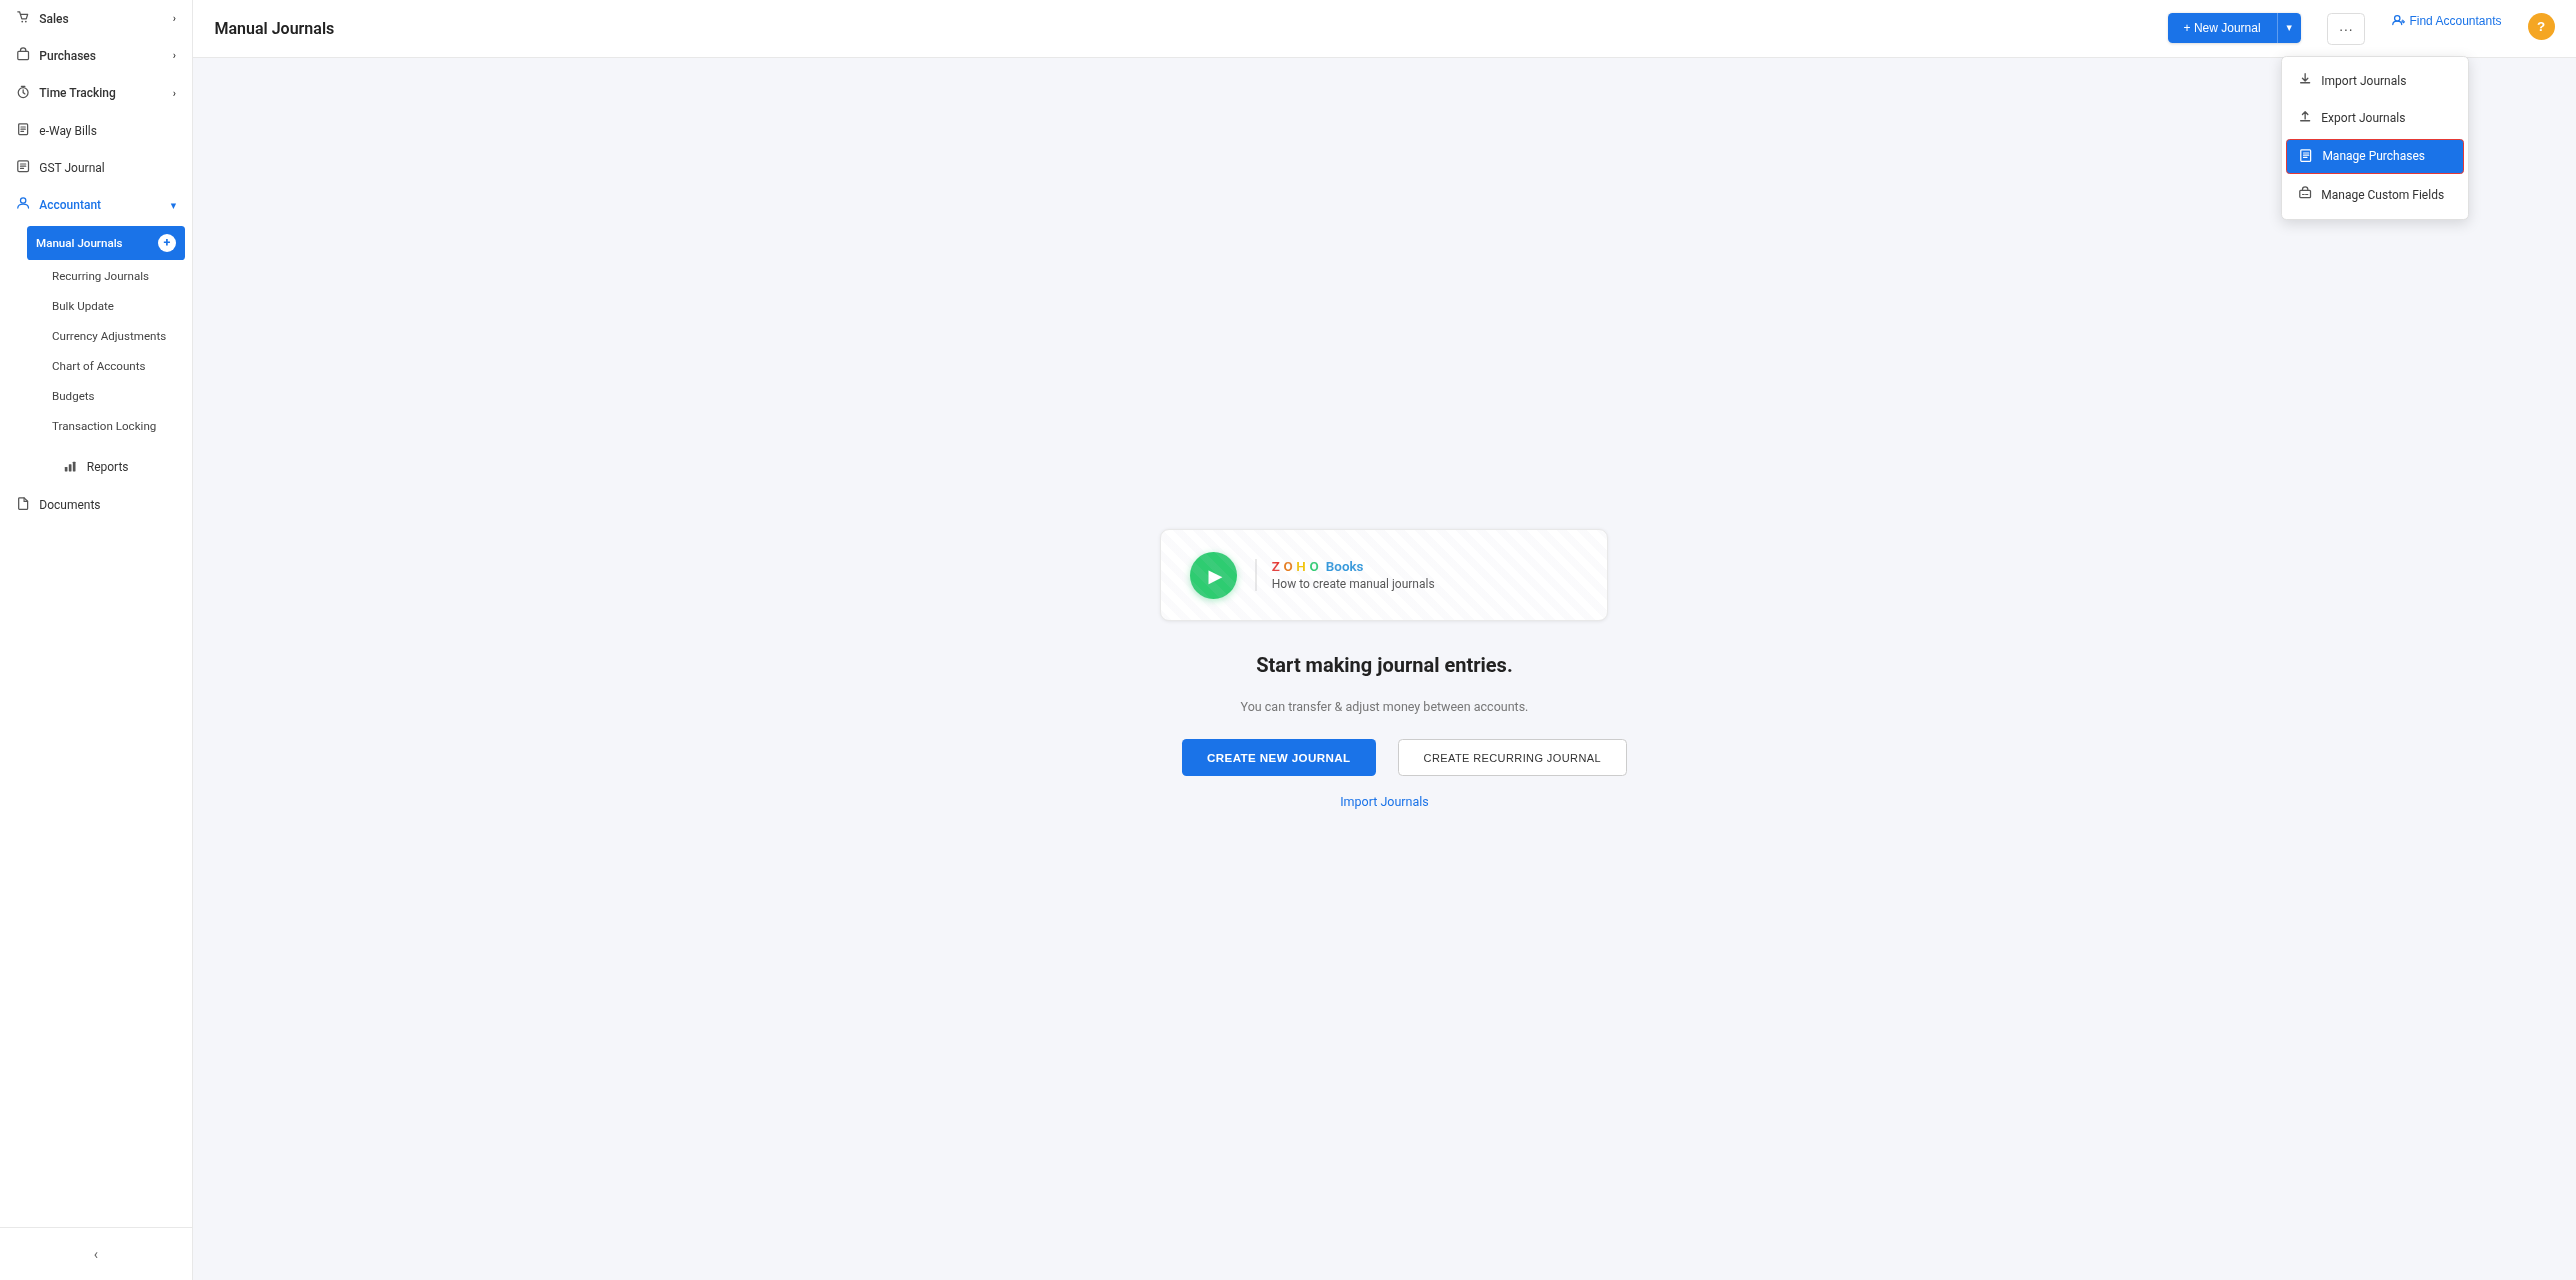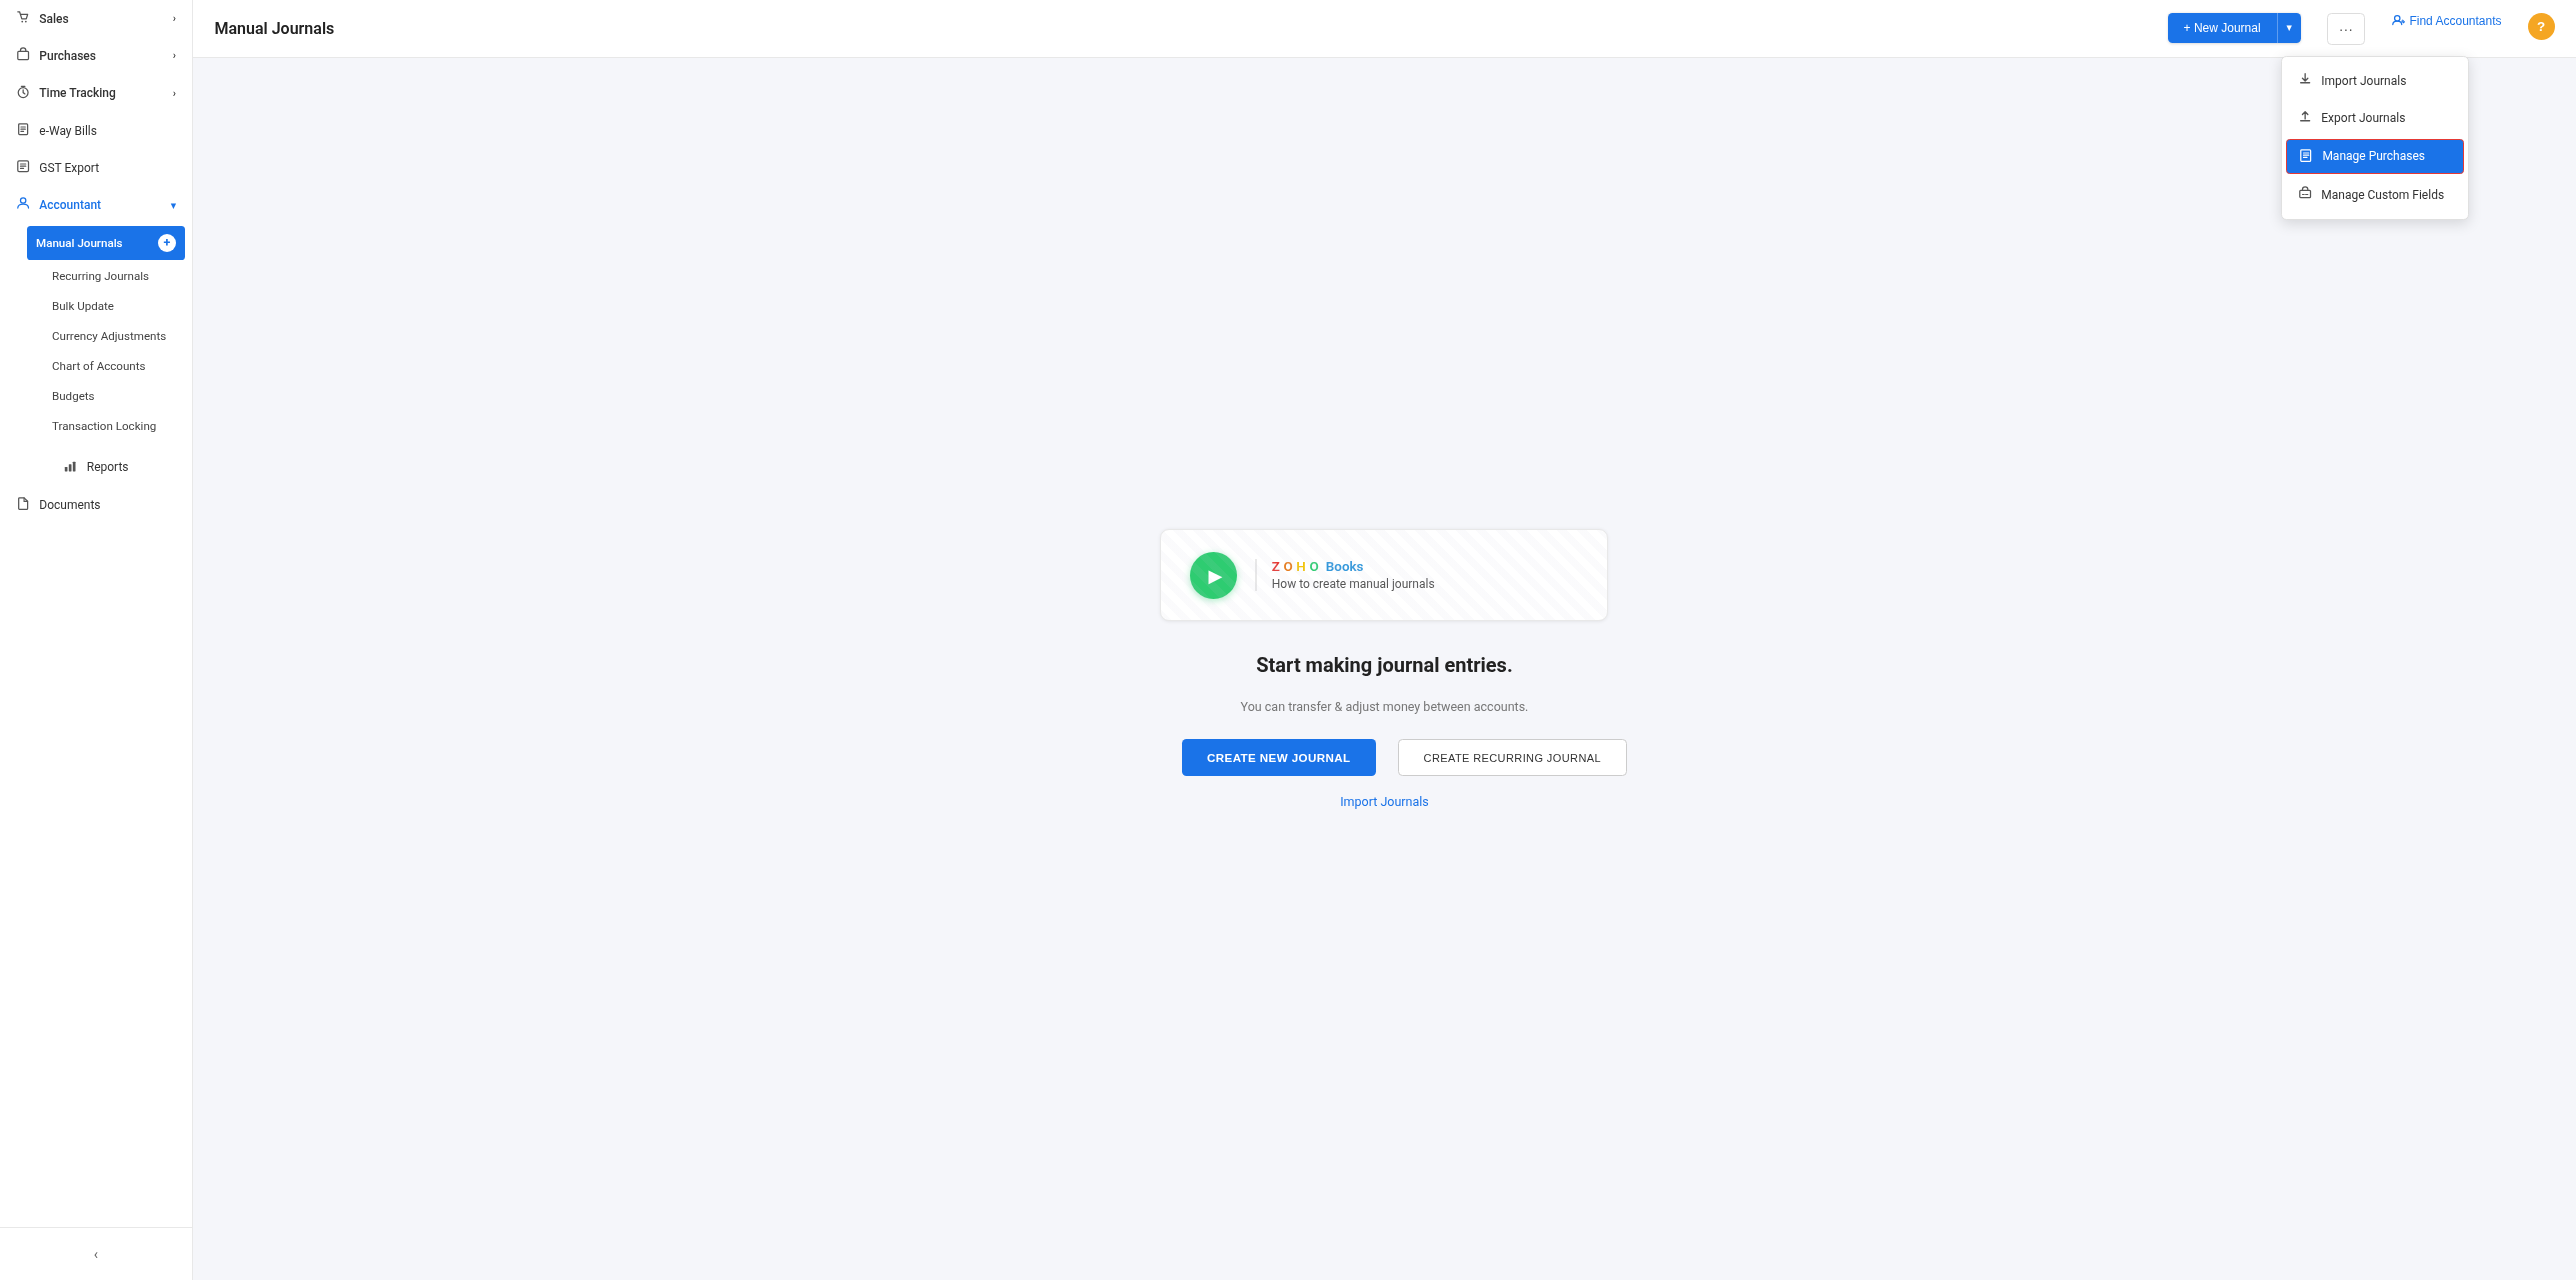--- a/index.html
+++ b/index.html
@@ -301,21 +301,21 @@
     <span>e-Way Bills</span>
   </div>
 
   <div class="sidebar-item">
     <span class="sidebar-icon">
       <svg width="14.3" height="14.3" viewBox="0 0 16 16" fill="none">
           <rect x="2" y="2" width="12" height="12" rx="1.5" stroke="#555" stroke-width="1.4"></rect>
           <path d="M5 8h6M5 5.5h6M5 10.5h3.5" stroke="#555" stroke-width="1.2" stroke-linecap="round"></path>
         </svg>
     </span>
-    <span>GST Export</span>
+    <span>GST Journal</span>
   </div>
 
   <div class="sidebar-item expanded">
     <span class="sidebar-icon">
       <svg width="14.3" height="14.3" viewBox="0 0 16 16" fill="none">
           <circle cx="8" cy="5" r="3" stroke="#1a73e8" stroke-width="1.4"></circle>
           <path d="M2 13.5c0-3.314 2.686-4.5 6-4.5s6 1.186 6 4.5" stroke="#1a73e8" stroke-width="1.4" stroke-linecap="round"></path>
         </svg>
     </span>
     <span>Accountant</span>

